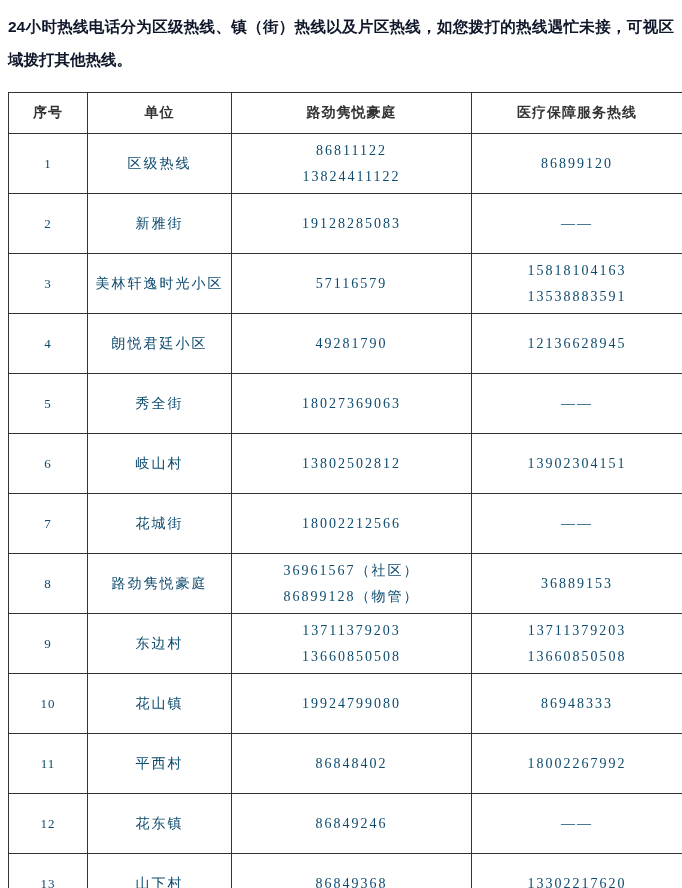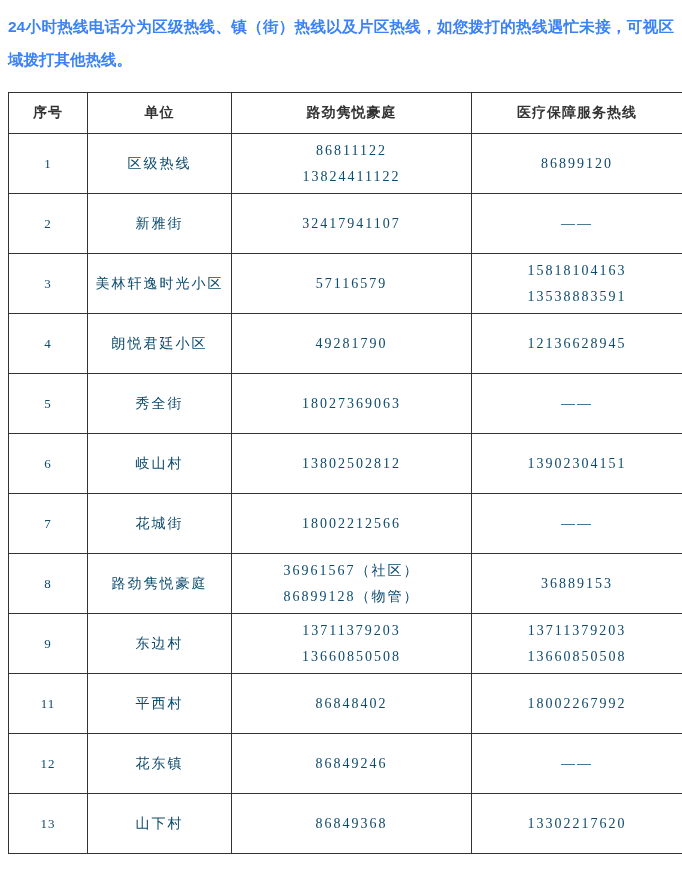--- a/index.html
+++ b/index.html
@@ -16,21 +16,21 @@
   }
   .page {
     width: 682px;
   }
   .intro {
     margin: 10px 8px 16px 8px;
     width: 666px;
     font-size: 15.5px;
     font-weight: bold;
     line-height: 33px;
-    color: #3b82f6;
+    color: #0f172a;
     text-align: justify;
   }
   .table-wrap {
     margin-left: 8px;
     width: 674px;
     overflow: hidden;
   }
   table {
     border-collapse: collapse;
     width: 100%;
@@ -100,21 +100,21 @@
               <div class="phone-line">13824411122</div>
             </td>
     <td class="col-med">
               <div class="phone-line">86899120</div>
             </td>
   </tr>
           <tr>
     <td class="col-no">2</td>
     <td class="col-unit">新雅街</td>
     <td class="col-life">
-              <div class="phone-line">32417941107</div>
+              <div class="phone-line">19128285083</div>
             </td>
     <td class="col-med">
               <div class="phone-line">——</div>
             </td>
   </tr>
           <tr>
     <td class="col-no">3</td>
     <td class="col-unit">美林轩逸时光小区</td>
     <td class="col-life">
               <div class="phone-line">57116579</div>
@@ -178,20 +178,30 @@
           <tr>
     <td class="col-no">9</td>
     <td class="col-unit">东边村</td>
     <td class="col-life">
               <div class="phone-line">13711379203</div>
               <div class="phone-line">13660850508</div>
             </td>
     <td class="col-med">
               <div class="phone-line">13711379203</div>
               <div class="phone-line">13660850508</div>
+            </td>
+  </tr>
+          <tr>
+    <td class="col-no">10</td>
+    <td class="col-unit">花山镇</td>
+    <td class="col-life">
+              <div class="phone-line">19924799080</div>
+            </td>
+    <td class="col-med">
+              <div class="phone-line">86948333</div>
             </td>
   </tr>
           <tr>
     <td class="col-no">11</td>
     <td class="col-unit">平西村</td>
     <td class="col-life">
               <div class="phone-line">86848402</div>
             </td>
     <td class="col-med">
               <div class="phone-line">18002267992</div>

